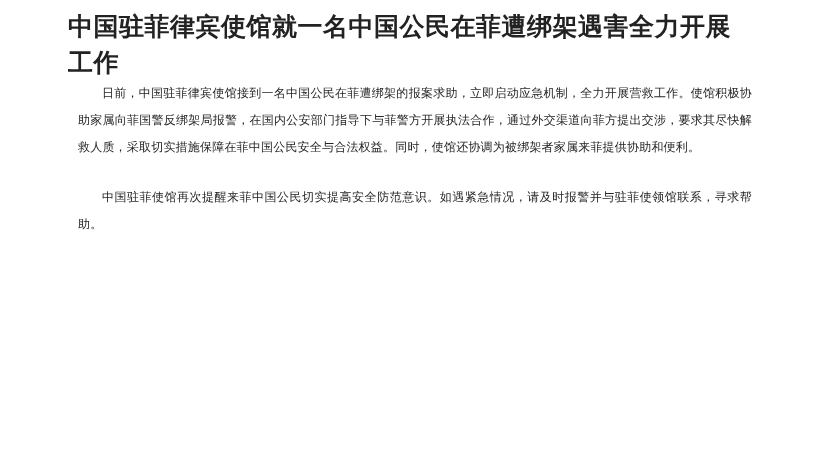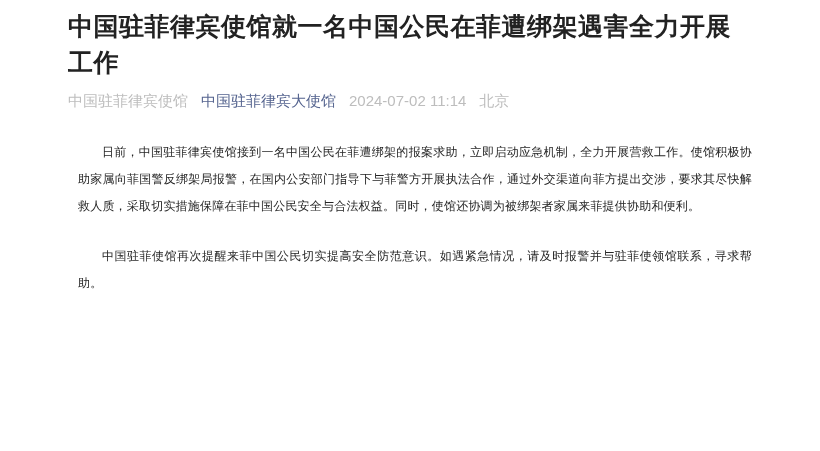--- a/index.html
+++ b/index.html
@@ -59,26 +59,20 @@
   }
 </style>
 </head>
 <body>
 
 <div class="page">
   <div class="article">
 
     <h1 class="article-title">中国驻菲律宾使馆就一名中国公民在菲遭绑架遇害全力开展工作</h1>
 
-    <div class="meta-row">
-      <span class="meta-source">中国驻菲律宾使馆</span>
-      <a class="meta-author">中国驻菲律宾大使馆</a>
-      <span class="meta-time">2024-07-02 11:14</span>
-      <span class="meta-location">北京</span>
-    </div>
 
     <div class="article-body">
       <p>日前，中国驻菲律宾使馆接到一名中国公民在菲遭绑架的报案求助，立即启动应急机制，全力开展营救工作。使馆积极协助家属向菲国警反绑架局报警，在国内公安部门指导下与菲警方开展执法合作，通过外交渠道向菲方提出交涉，要求其尽快解救人质，采取切实措施保障在菲中国公民安全与合法权益。同时，使馆还协调为被绑架者家属来菲提供协助和便利。</p>
       <p>中国驻菲使馆再次提醒来菲中国公民切实提高安全防范意识。如遇紧急情况，请及时报警并与驻菲使领馆联系，寻求帮助。</p>
     </div>
 
   </div>
 </div>
 
 </body></html>

